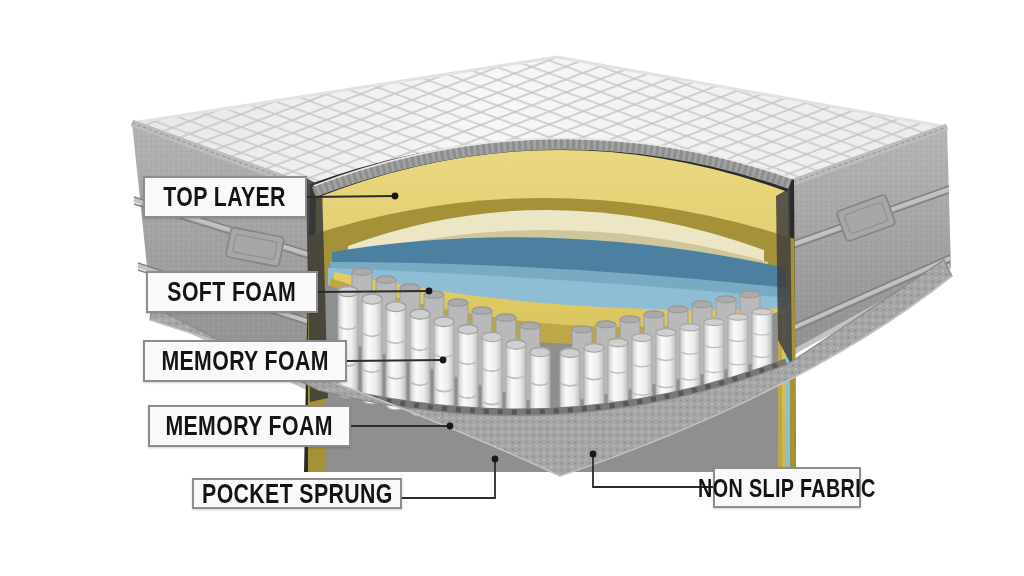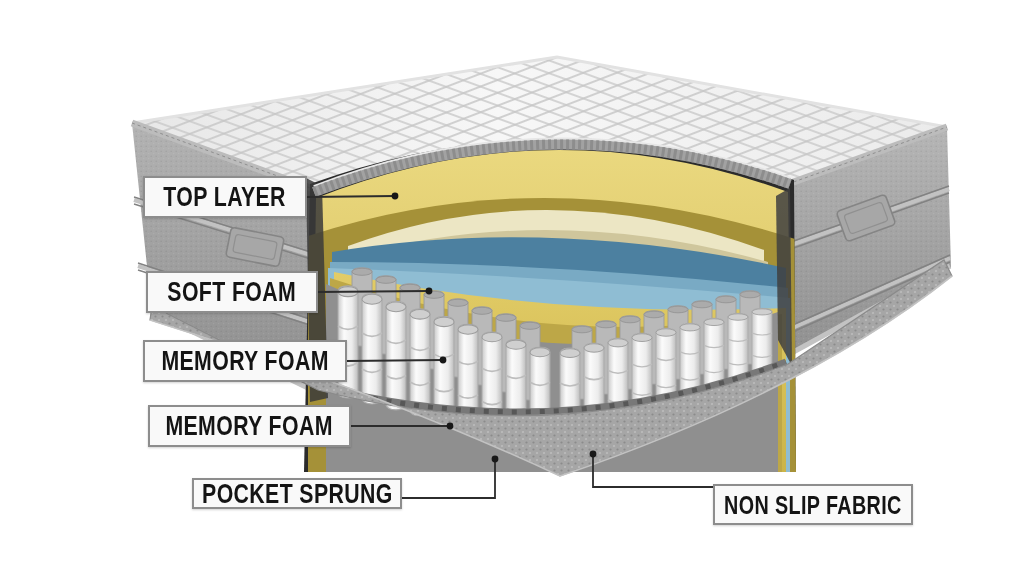--- a/index.html
+++ b/index.html
@@ -14,21 +14,21 @@
     box-shadow:0 1px 2px rgba(0,0,0,0.18);
     color:#141414;font-weight:bold;white-space:nowrap;
   }
   .callout .ctext{display:inline-block;transform:scaleX(0.76);letter-spacing:0.5px;
     font-size:28px;line-height:1;}
   #cb-top-layer     {left:143px;top:176px;width:164px;height:42px;}
   #cb-soft-foam     {left:146px;top:271px;width:172px;height:42px;}
   #cb-memory-foam-1 {left:143px;top:340px;width:204px;height:42px;}
   #cb-memory-foam-2 {left:148px;top:405px;width:203px;height:42px;}
   #cb-pocket-sprung {left:192px;top:478px;width:210px;height:31px;}
-  #cb-non-slip      {left:713px;top:484px;width:200px;height:41px;}
+  #cb-non-slip      {left:713px;top:467px;width:148px;height:41px;}
   #cb-non-slip .ctext{font-size:26px;}
 </style>
 </head>
 <body>
 
 <div id="stage">
 
 <svg id="art" width="1024" height="576" viewBox="0 0 1024 576">
   <defs>
     <linearGradient id="gQuilt" x1="0" y1="0" x2="1" y2="0">

